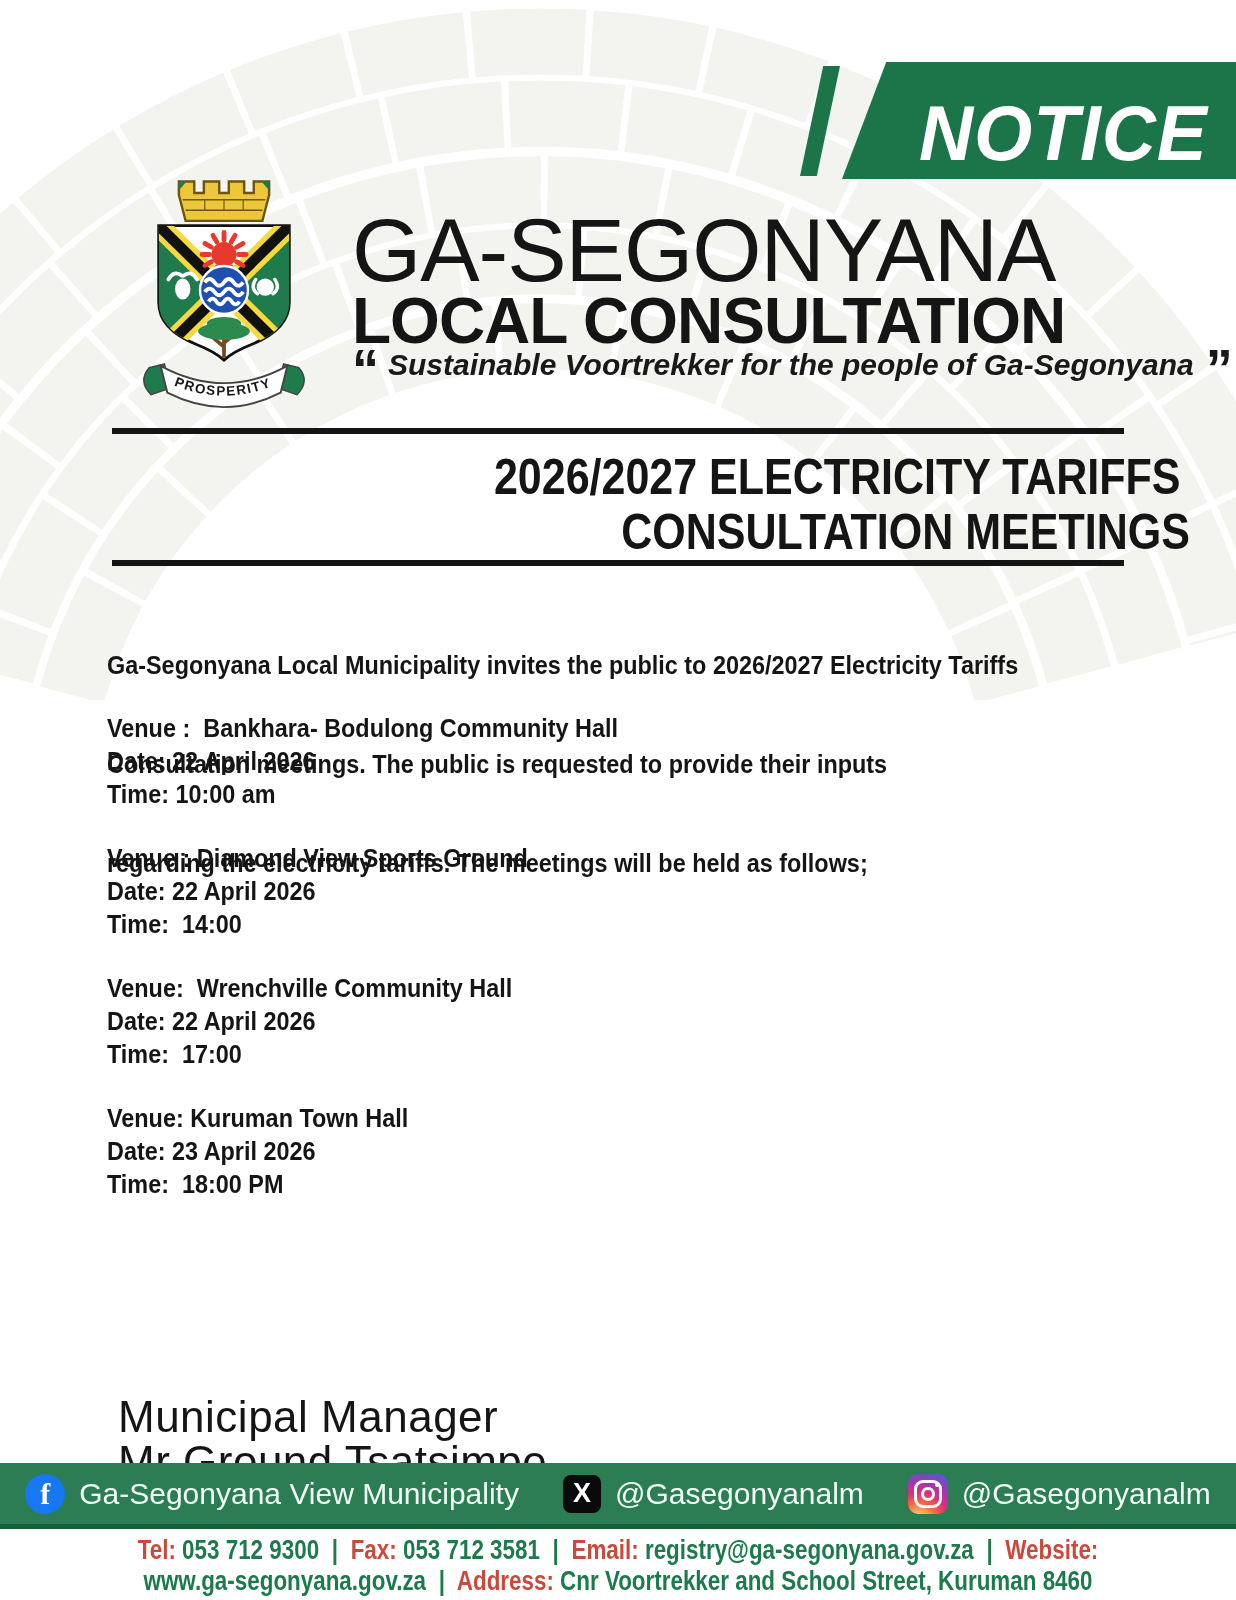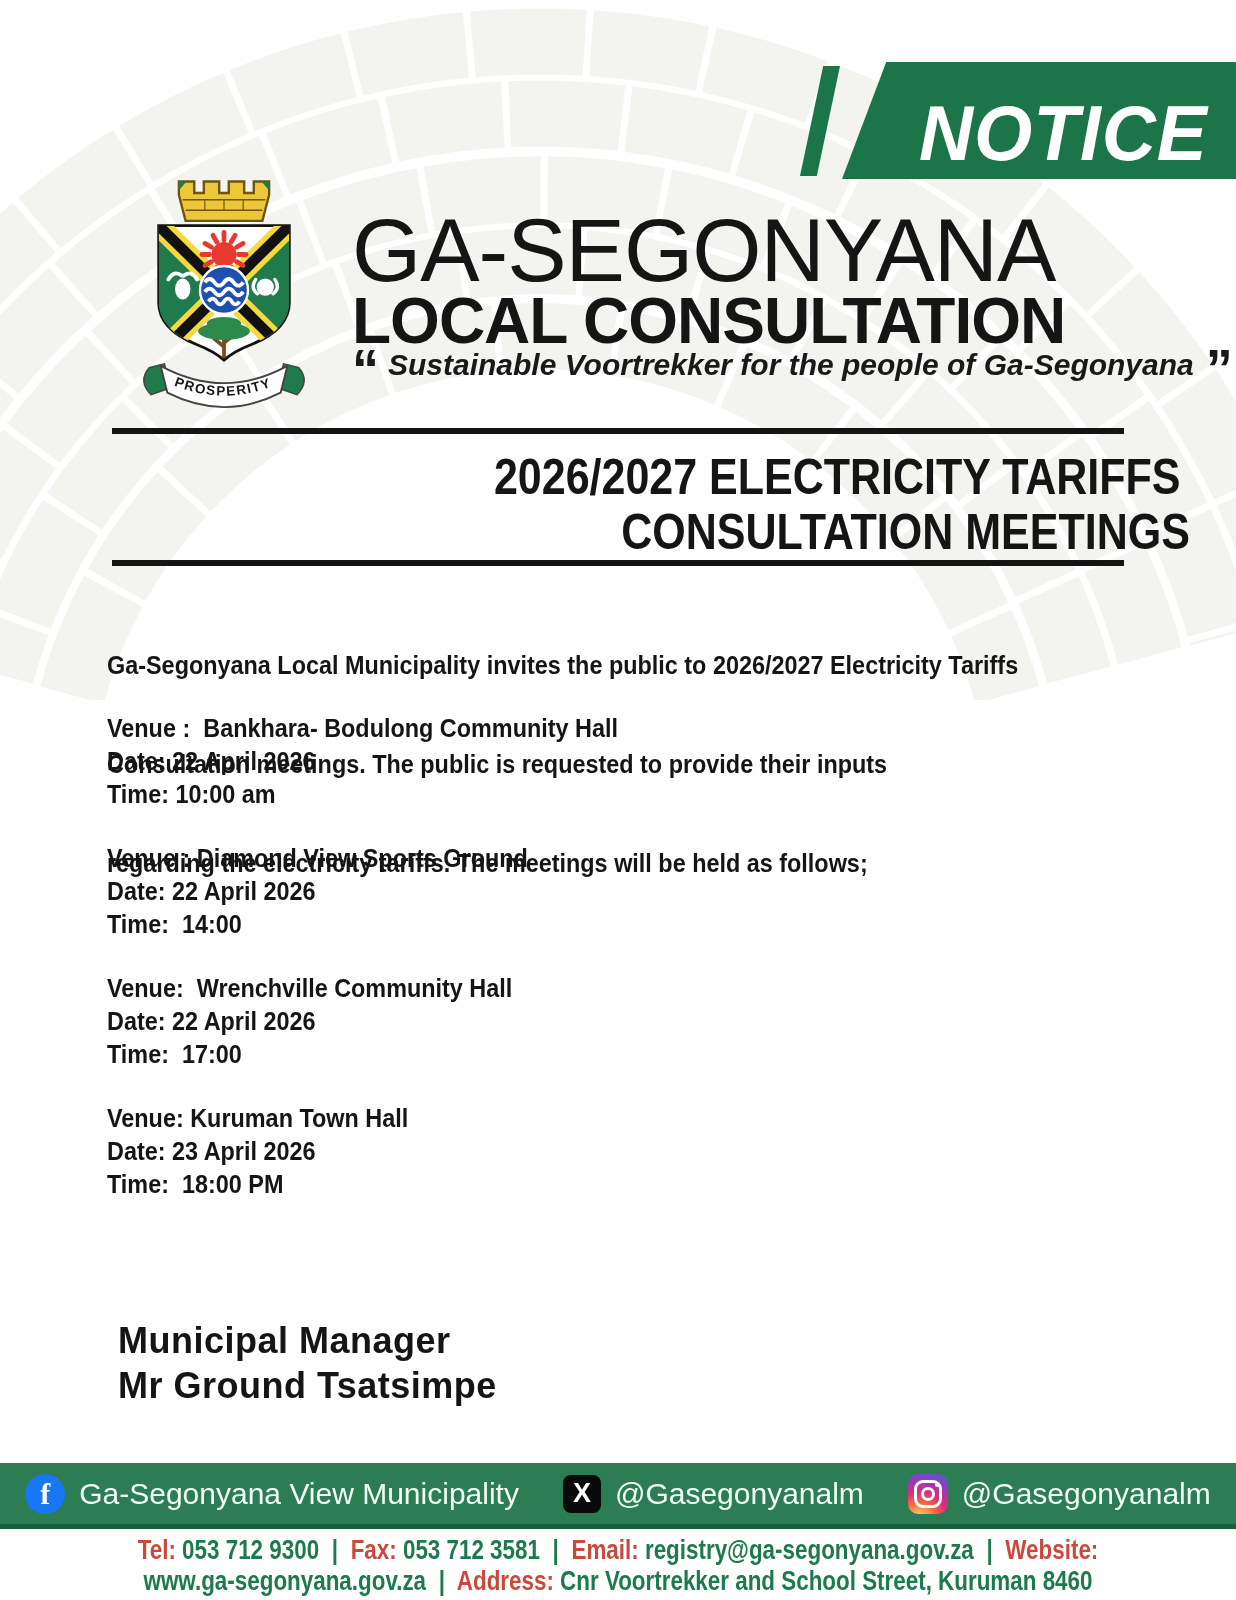--- a/index.html
+++ b/index.html
@@ -45,22 +45,22 @@
     font-weight:bold; font-size:50px; white-space:nowrap; }
   .doc-title span { display:inline-block; transform:scaleX(.86); transform-origin:center; }
   .doc-title-1 { top:448px; } .doc-title-2 { top:503px; }
   .intro { position:absolute; left:107px; top:583px; z-index:1; font-weight:bold;
     font-size:26px; line-height:33px; transform:scaleX(.9); transform-origin:left top;
     white-space:pre-wrap; }
   .meetings { position:absolute; left:107px; top:712px; z-index:1;
     transform:scaleX(.9); transform-origin:left top; }
   .meeting { margin-bottom:31px; }
   .m-line { font-weight:bold; font-size:26px; line-height:33px; white-space:pre-wrap; }
-  .signature { position:absolute; left:118px; top:1318px; z-index:1;
-    font-weight:bold; font-size:36px; line-height:45px; letter-spacing:.5px; }
+  .signature { position:absolute; left:118px; top:1394px; z-index:1;
+    font-weight:normal; font-size:44px; line-height:45px; letter-spacing:.5px; }
   
   .social-bar {
     position:absolute; left:0; top:1463px; width:1236px; height:66px; z-index:2;
     background:var(--bargreen); border-bottom:5px solid var(--bardark);
     display:flex; align-items:center; justify-content:center; gap:44px;
     color:#f2fff7; font-size:30px;
   }
   .social-item { display:flex; align-items:center; gap:14px; }
   .icon-fb { width:40px; height:40px; border-radius:50%; background:#1877f2; color:#fff;
     display:flex; align-items:center; justify-content:center;

